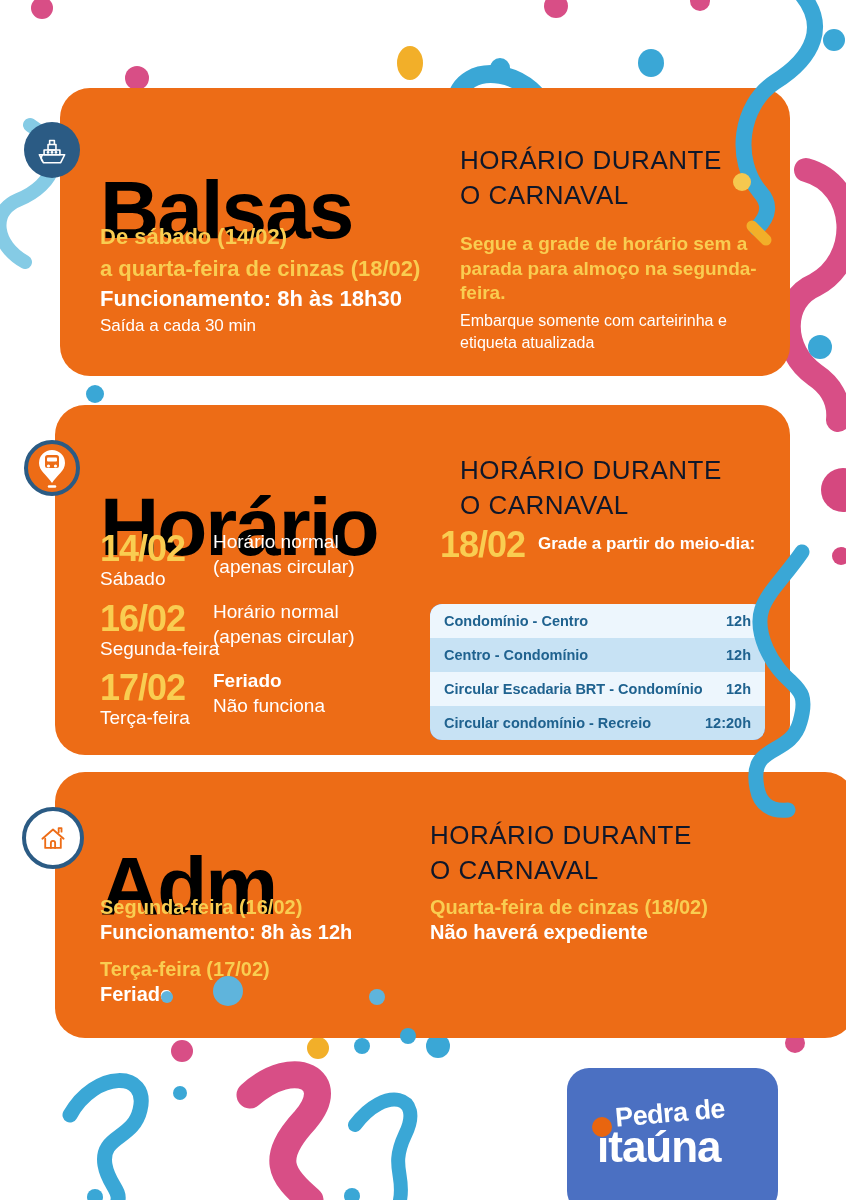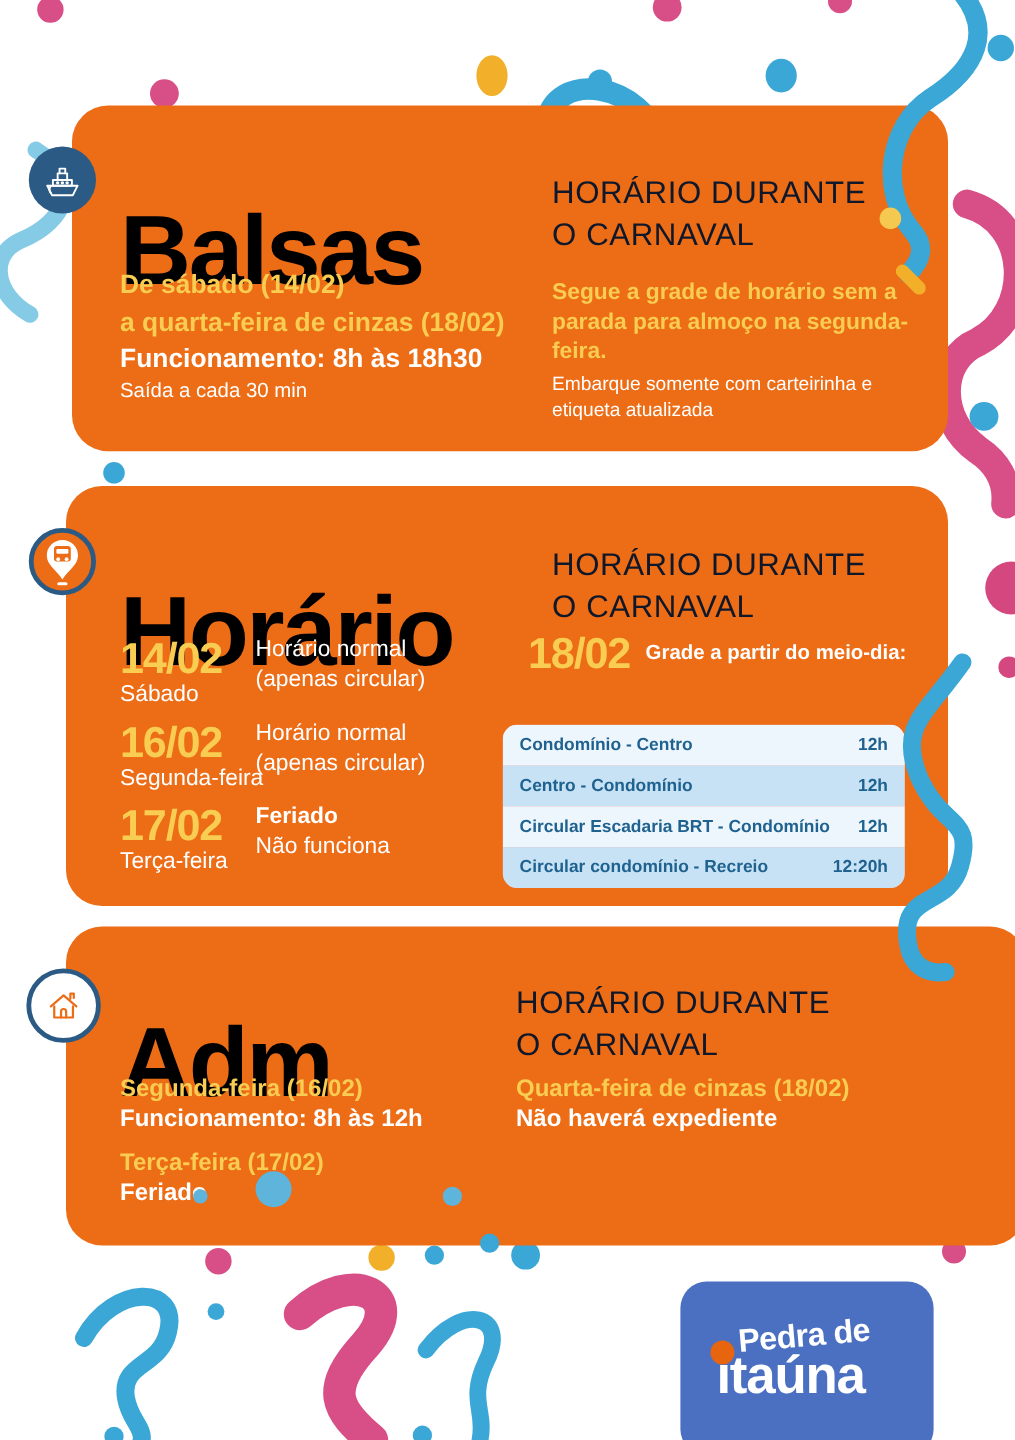--- a/index.html
+++ b/index.html
@@ -54,23 +54,23 @@
   .day-date{position:absolute;font-size:36px;font-weight:800;letter-spacing:-1px;line-height:1;}
   .day-weekday{position:absolute;font-size:19px;font-weight:400;}
   .day-note{position:absolute;left:158px;font-size:19px;font-weight:400;line-height:1.3;}
   .day-note .nb{font-weight:700;}
 
   .special-date{position:absolute;left:385px;top:122px;font-size:36px;font-weight:800;letter-spacing:-1px;line-height:1;}
   .special-label{position:absolute;left:483px;top:129px;font-size:17px;font-weight:600;}
   .special-weekday{position:absolute;left:385px;top:162px;font-size:19px;font-weight:400;margin-top:48px;}
 
   .bus-table{
-    position:absolute;left:364px;top:199px;width:335px;height:136px;
+    position:absolute;left:375px;top:199px;width:335px;height:136px;
     border-radius:12px;overflow:hidden;display:flex;flex-direction:column;
-    background:#fca5a5;
+    background:#3b82f6;
   }
   .bus-row{
     flex:1;display:flex;align-items:center;justify-content:space-between;
     padding:0 14px;color:#1F628F;font-size:14.5px;font-weight:700;white-space:nowrap;
   }
   .bus-row:nth-child(odd){background:#EDF6FD;}
   .bus-row:nth-child(even){background:#C7E2F4;}
 
   
   .adm-label{position:absolute;font-size:20px;font-weight:700;color:#F9CD51;}

